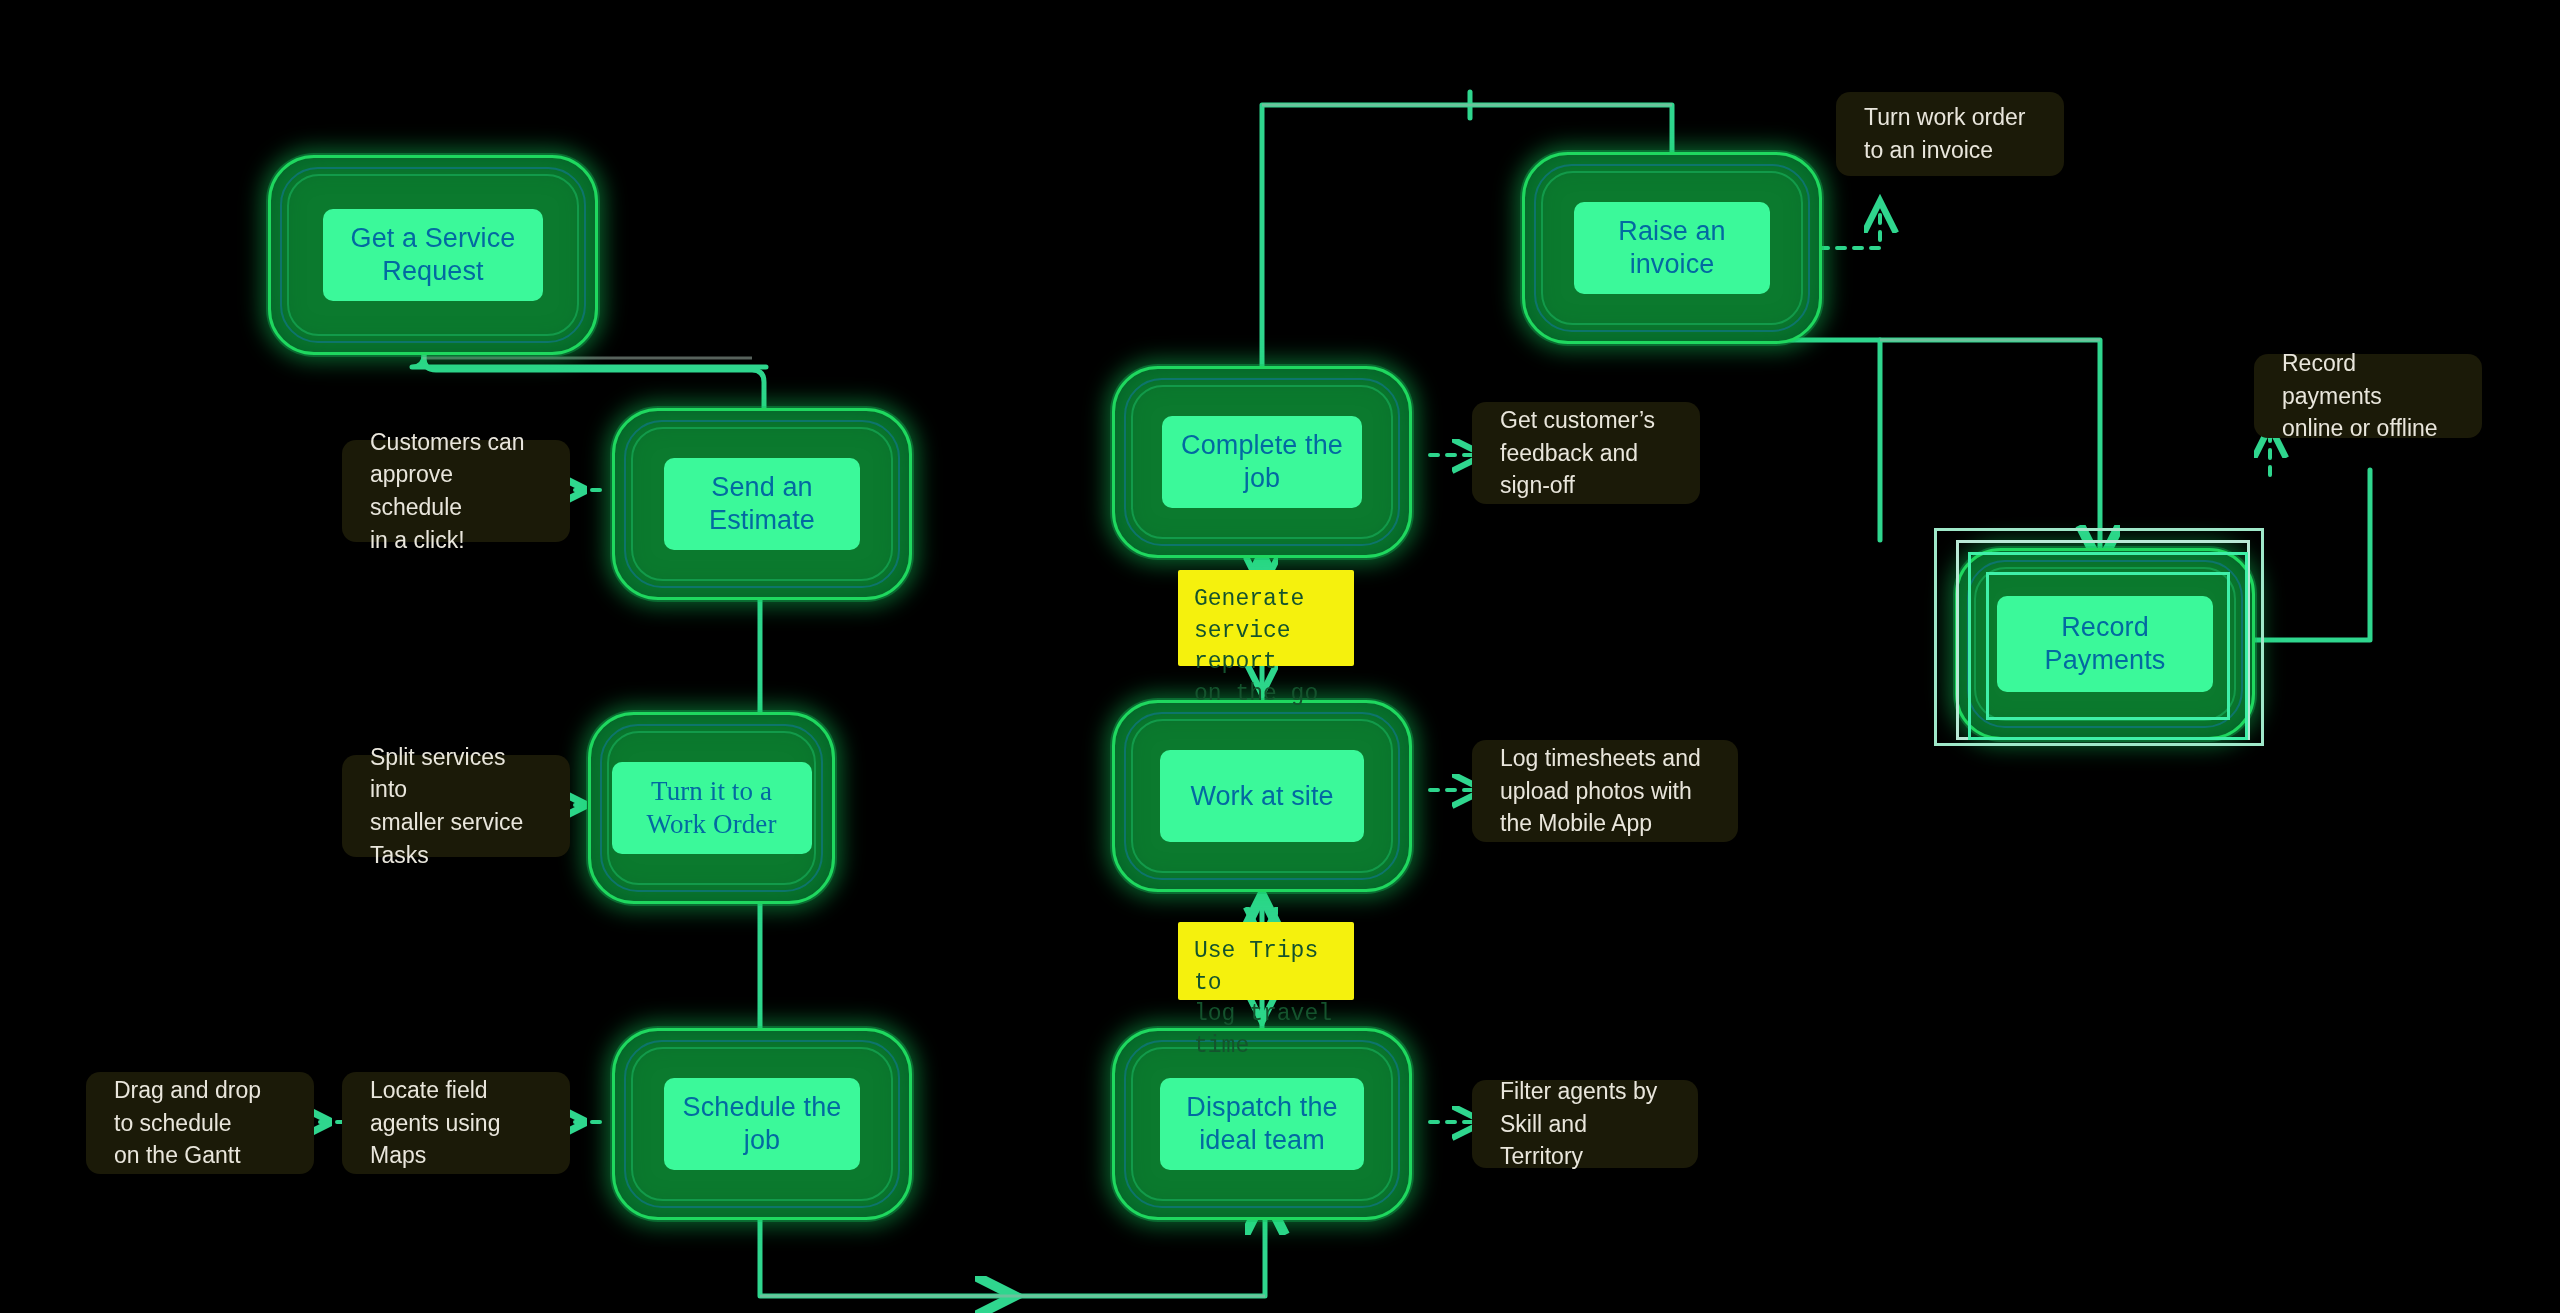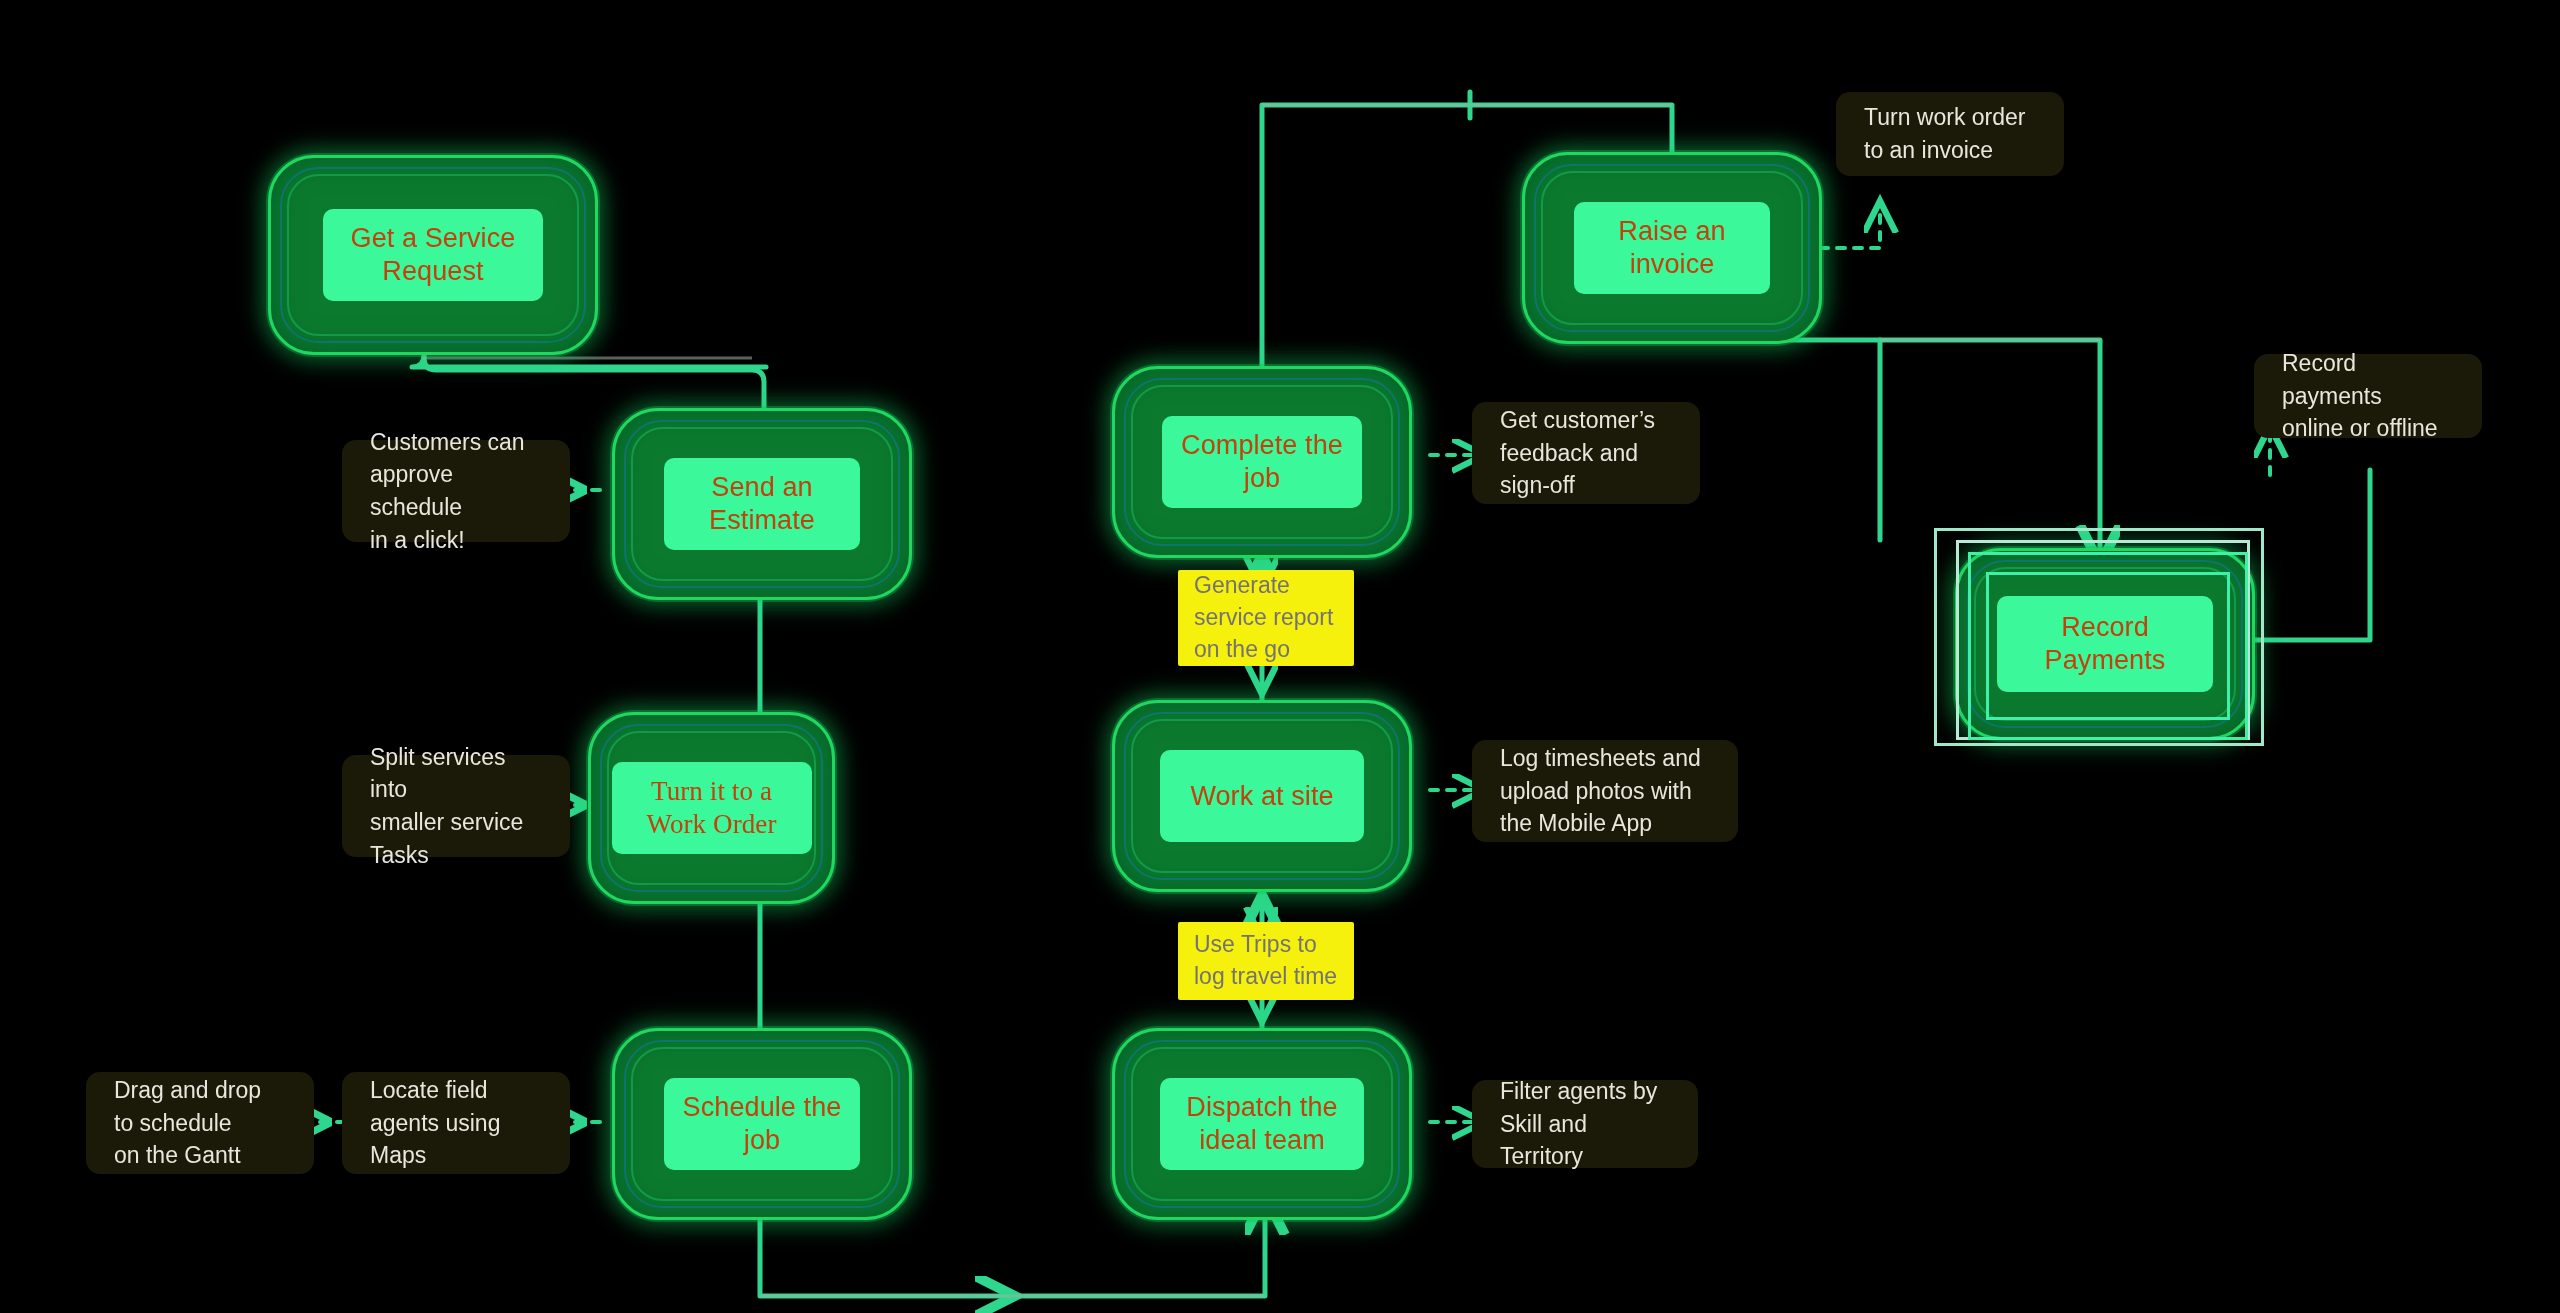--- a/index.html
+++ b/index.html
@@ -30,21 +30,21 @@
     pointer-events:none;
   }
   .node::after{
     content:"";position:absolute;left:16px;top:16px;right:16px;bottom:16px;
     border-radius:32px;border:2px solid rgba(30,200,110,.45);
     pointer-events:none;
   }
   .node .chip{
     position:relative;z-index:3;
     background:#3bf99a;
-    color:#c2410c;
+    color:#0369a1;
     border-radius:10px;
     display:flex;align-items:center;justify-content:center;
     text-align:center;
     line-height:1.22;
     font-size:27px;
     letter-spacing:.1px;
     padding:14px 12px;
     box-sizing:border-box;
   }
 
@@ -65,27 +65,28 @@
     line-height:1.42;
     padding:18px 28px;
     display:flex;align-items:center;
     white-space:pre-line;
   }
 
   
   .note-yellow{
     position:absolute;box-sizing:border-box;
     background:#f5f10d;
-    color:#737373;
+    color:#14532d;
     font-size:23px;
     line-height:1.38;
     padding:14px 16px;
-    display:flex;align-items:center;
+    display:flex;
     white-space:pre-line;
     border-radius:2px;
+    font-family:Liberation Mono, monospace;
   }
 </style>
 </head>
 <body>
 
 <div id="stage">
 
   <svg id="wires" viewBox="0 0 2560 1313" xmlns="http://www.w3.org/2000/svg">
     <defs>
       <marker id="ah" markerWidth="10" markerHeight="10" refX="7" refY="4" orient="auto" markerUnits="strokeWidth">

